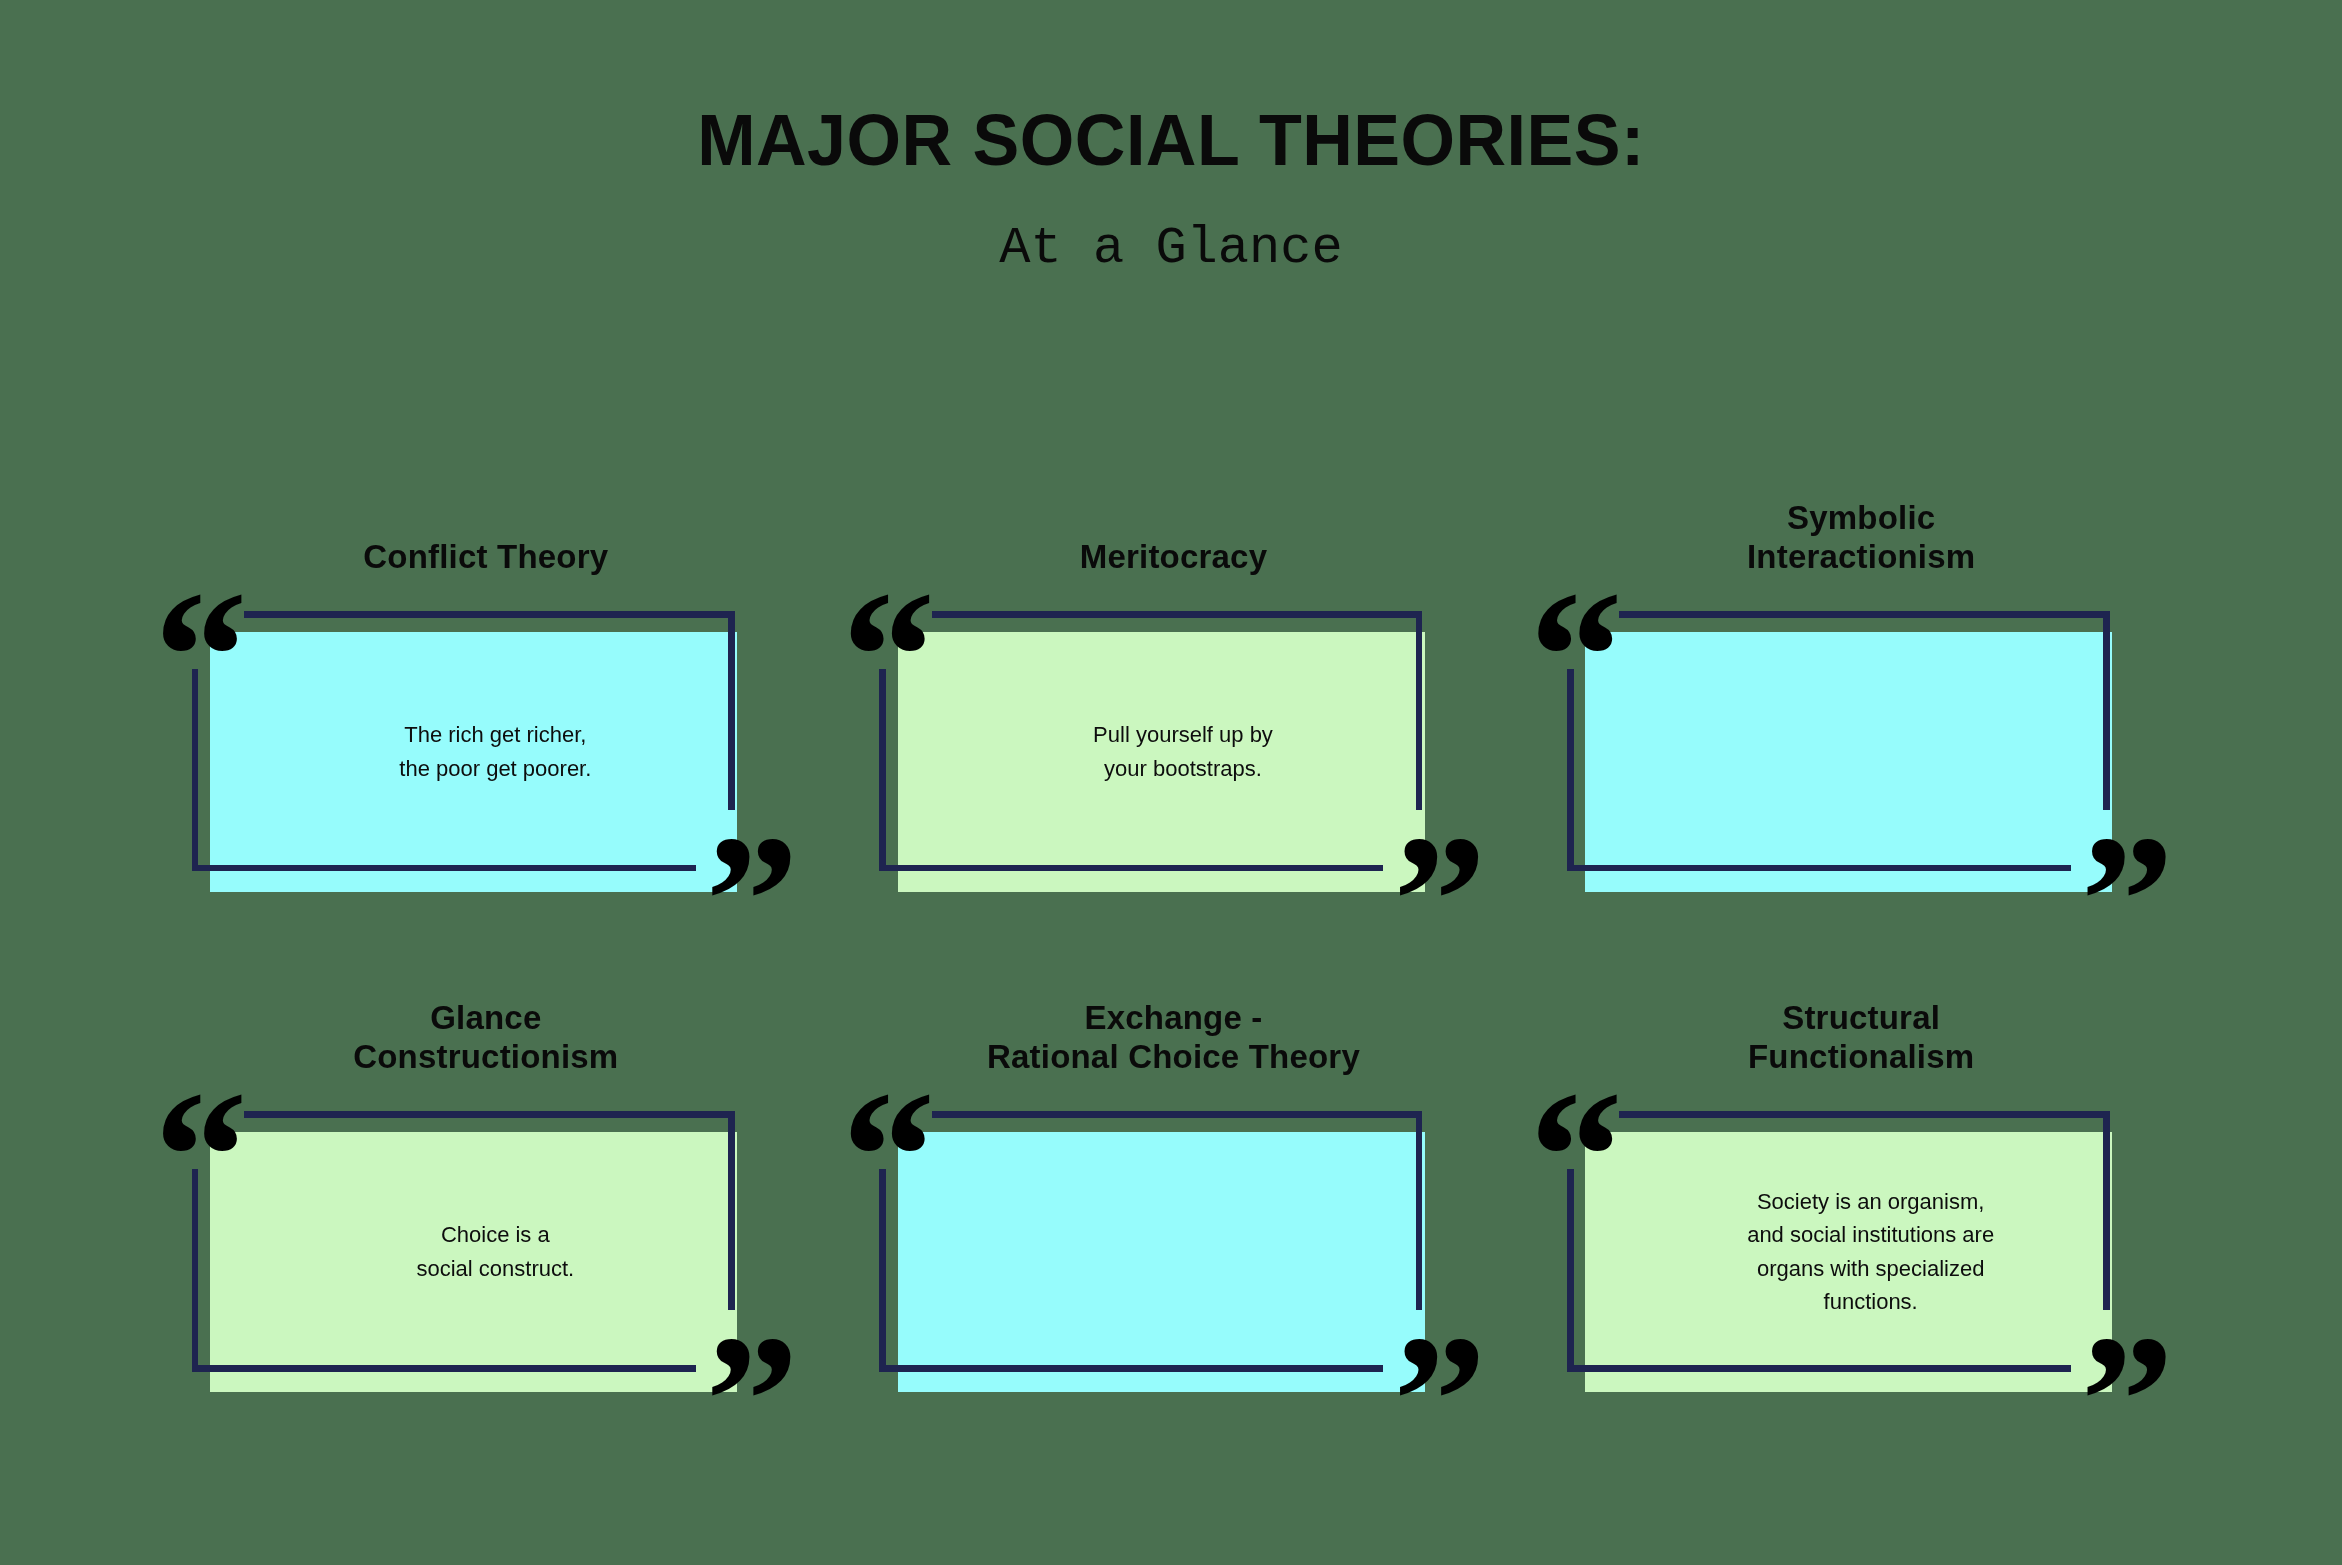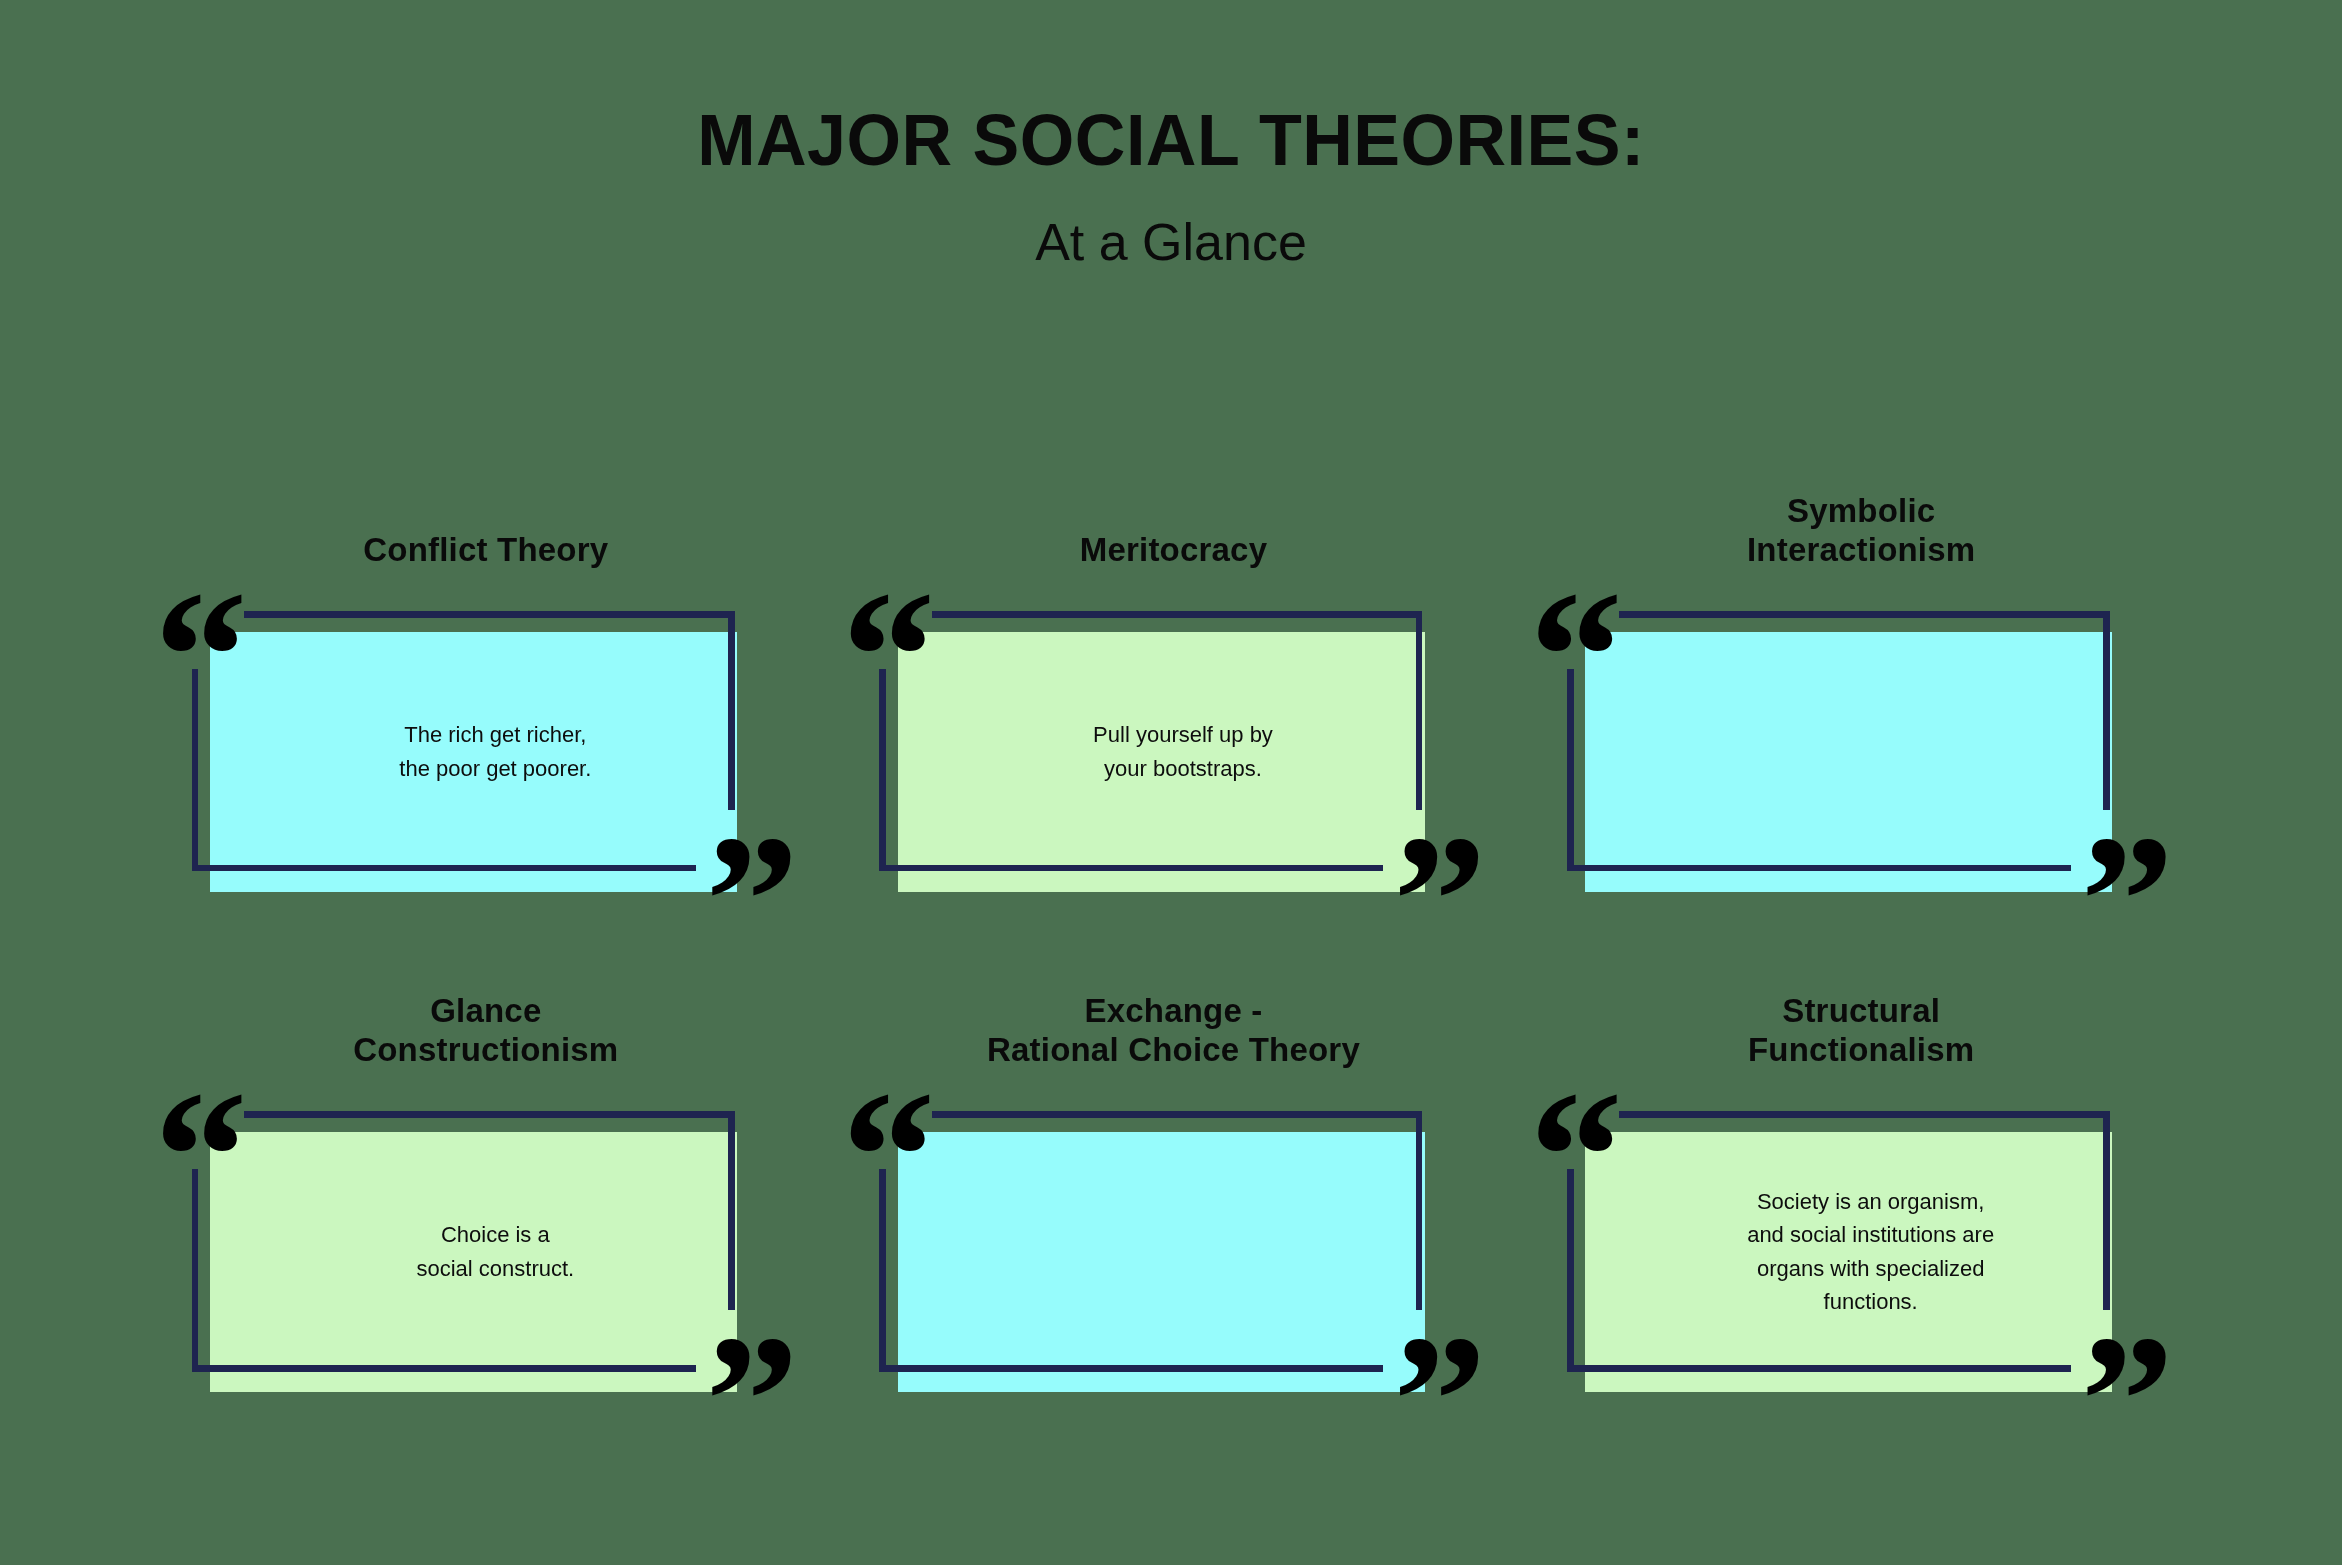--- a/index.html
+++ b/index.html
@@ -29,23 +29,24 @@
     color: #0a0a0a;
     letter-spacing: 0.5px;
     line-height: 1.0;
     margin: 0;
     transform: scaleX(0.96);
   }
   .subtitle {
     font-size: 52px;
     font-weight: normal;
     color: #0a0a0a;
-    margin: 8px;
+    margin: 15px;
     padding-top: 32px;
     line-height: 1.0;
+    font-family: Liberation Mono, monospace;
   }
 
   
   .grid {
     position: absolute;
     top: 403px;
     left: 171px;
     width: 2005px;
     display: grid;
     grid-template-columns: repeat(3, 1fr);
@@ -55,21 +56,21 @@
   }
 
   .card {
     position: relative;
   }
 
   .card-title {
     position: absolute;
     left: 0;
     right: 0;
-    bottom: 322px;
+    bottom: 315px;
     text-align: center;
     font-size: 33px;
     font-weight: bold;
     color: #0a0a0a;
     line-height: 1.18;
     letter-spacing: 0.2px;
   }
 
   
   .quote-block {

